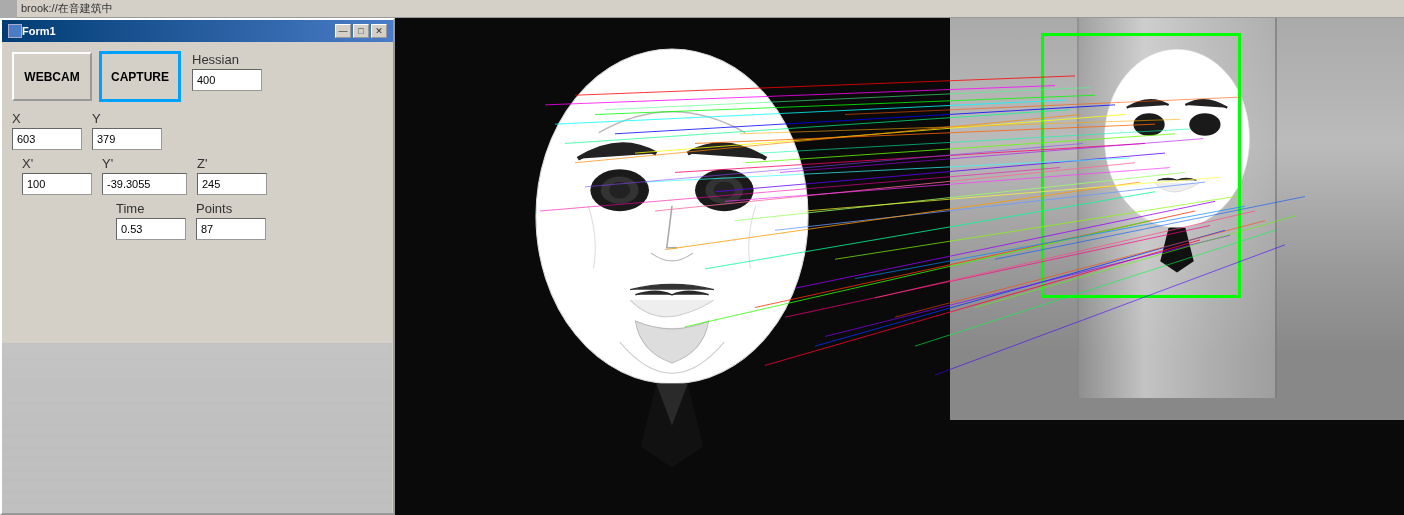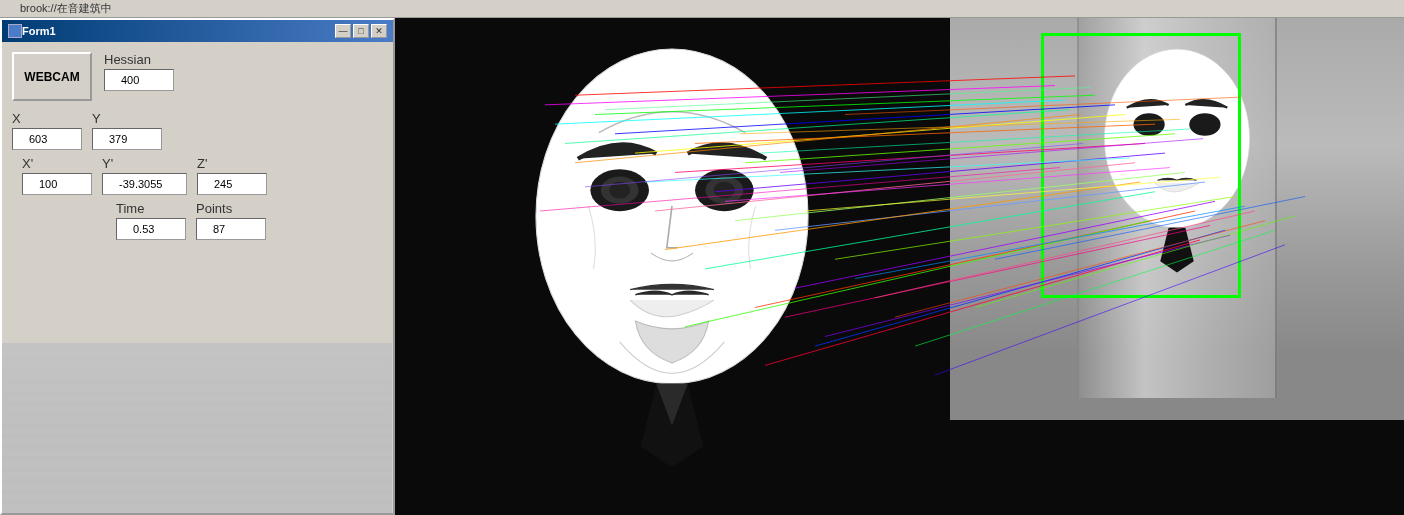--- a/index.html
+++ b/index.html
@@ -13,24 +13,25 @@
       display: flex;
       flex-direction: column;
     }
 
     
     .title-bar {
       height: 18px;
       background: #d4d0c8;
       display: flex;
       align-items: center;
-      padding: 0 20px;
+      padding: 0 4px;
       font-size: 11px;
       color: #333;
       border-bottom: 1px solid #999;
+      margin-left: 17px;
     }
 
     .main-area {
       display: flex;
       flex: 1;
       height: calc(515px - 18px);
     }
 
     
     .form-panel {
@@ -138,21 +139,21 @@
       margin-bottom: 2px;
     }
 
     .win-input {
       width: 70px;
       height: 22px;
       background: white;
       border: 1px solid #999;
       border-top: 1px solid #666;
       border-left: 1px solid #666;
-      padding: 2px 16px;
+      padding: 2px 4px;
       font-size: 11px;
     }
 
     .win-input.wide {
       width: 85px;
     }
 
     .save-button-area {
       margin-top: 4px;
     }
@@ -251,20 +252,21 @@
       <div class="window-controls">
         <button class="win-btn">—</button>
         <button class="win-btn">□</button>
         <button class="win-btn">✕</button>
       </div>
     </div>
 
     <div class="form-content">
       <div class="top-buttons">
         <button class="win-button">WEBCAM</button>
+        <button class="win-button active">CAPTURE</button>
         <div class="field-item" style="margin-left:4px;">
           <span class="field-label">Hessian</span>
           <input class="win-input" type="text" value="400" style="">
         </div>
       </div>
 
       <div class="field-row">
         <div class="field-item">
           <span class="field-label">X</span>
           <input class="win-input" type="text" value="603" style="">

